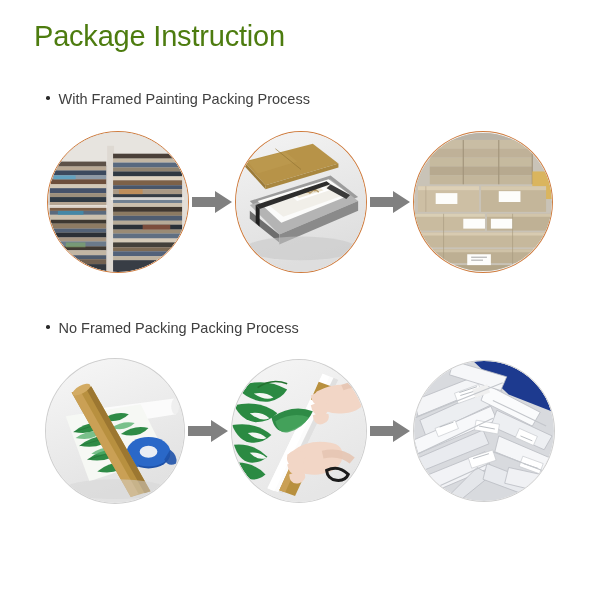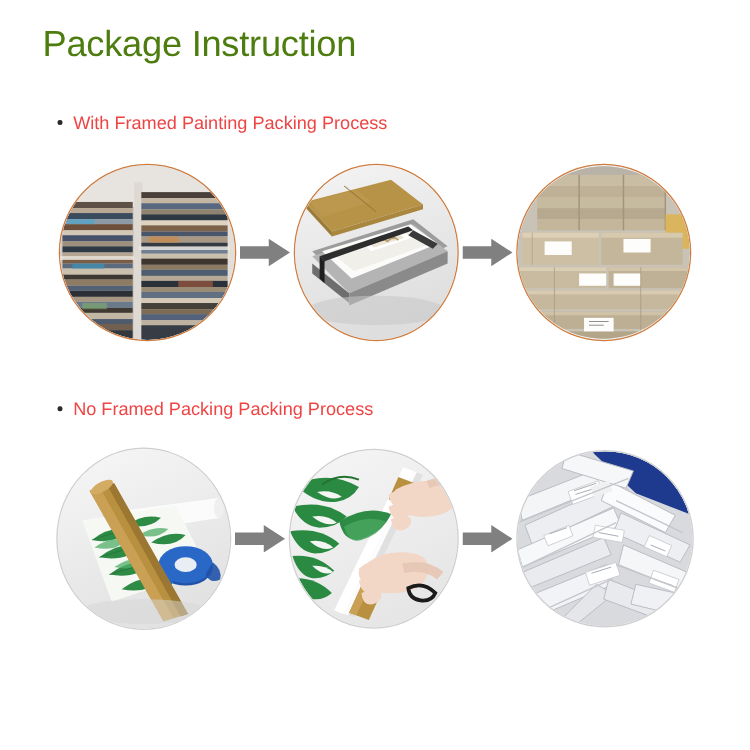--- a/index.html
+++ b/index.html
@@ -34,21 +34,21 @@
     line-height: 1.15;
     white-space: nowrap;
     margin-left: 16px;
   }
 
   
   .section-heading {
     position: absolute;
     font-size: 14.5px;
     font-weight: 400;
-    color: #ef4444;
+    color: #404040;
     white-space: nowrap;
     display: flex;
     align-items: center;
     gap: 9px;
   }
   .section-heading .bullet-dot {
     width: 3.5px;
     height: 3.5px;
     background: #2a2a2a;
     border-radius: 50%;

